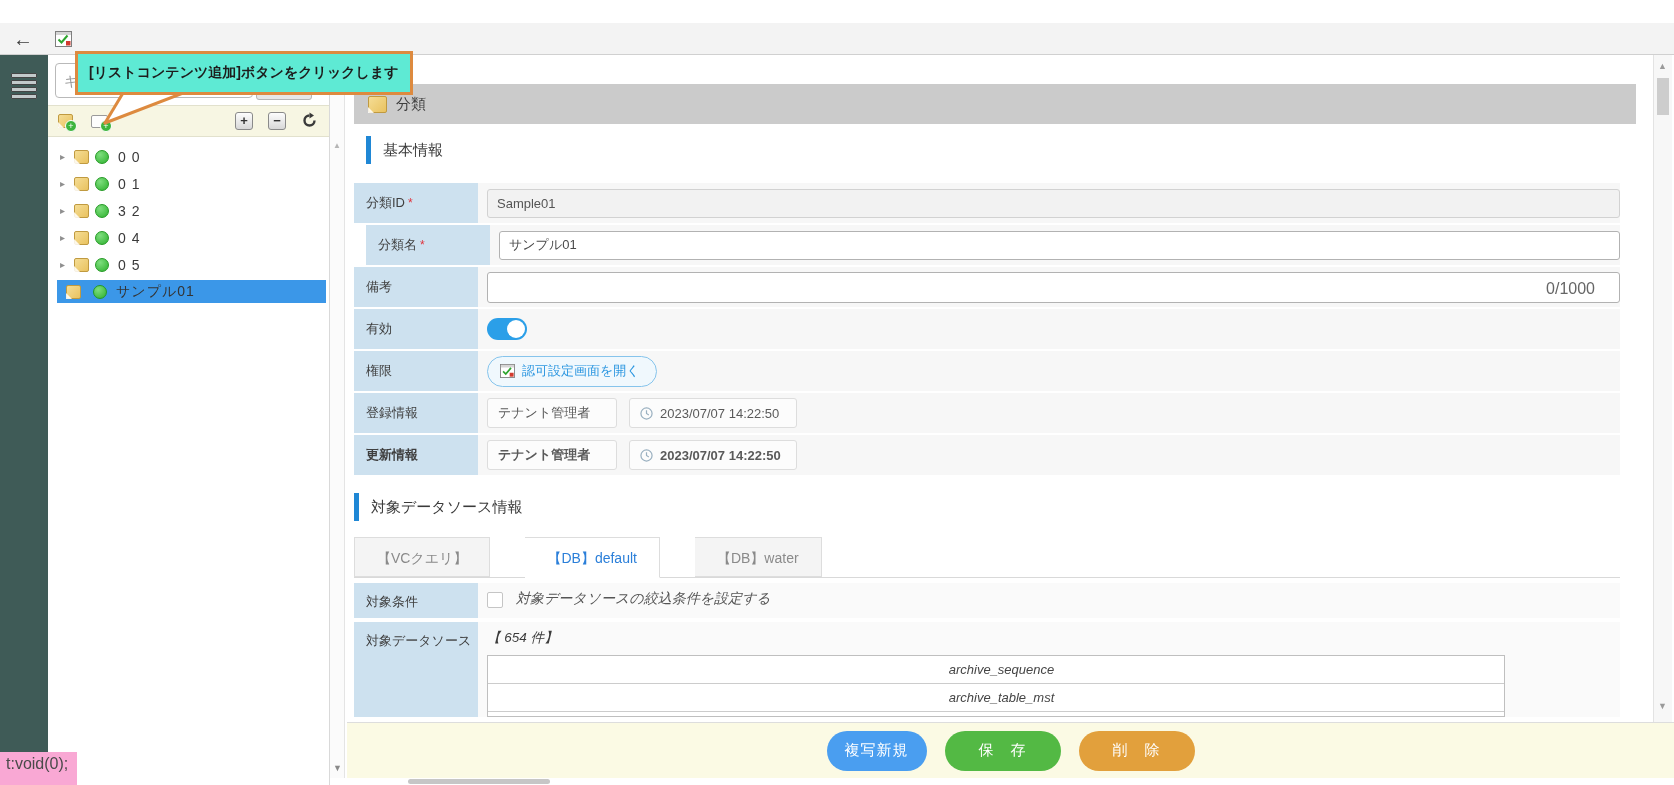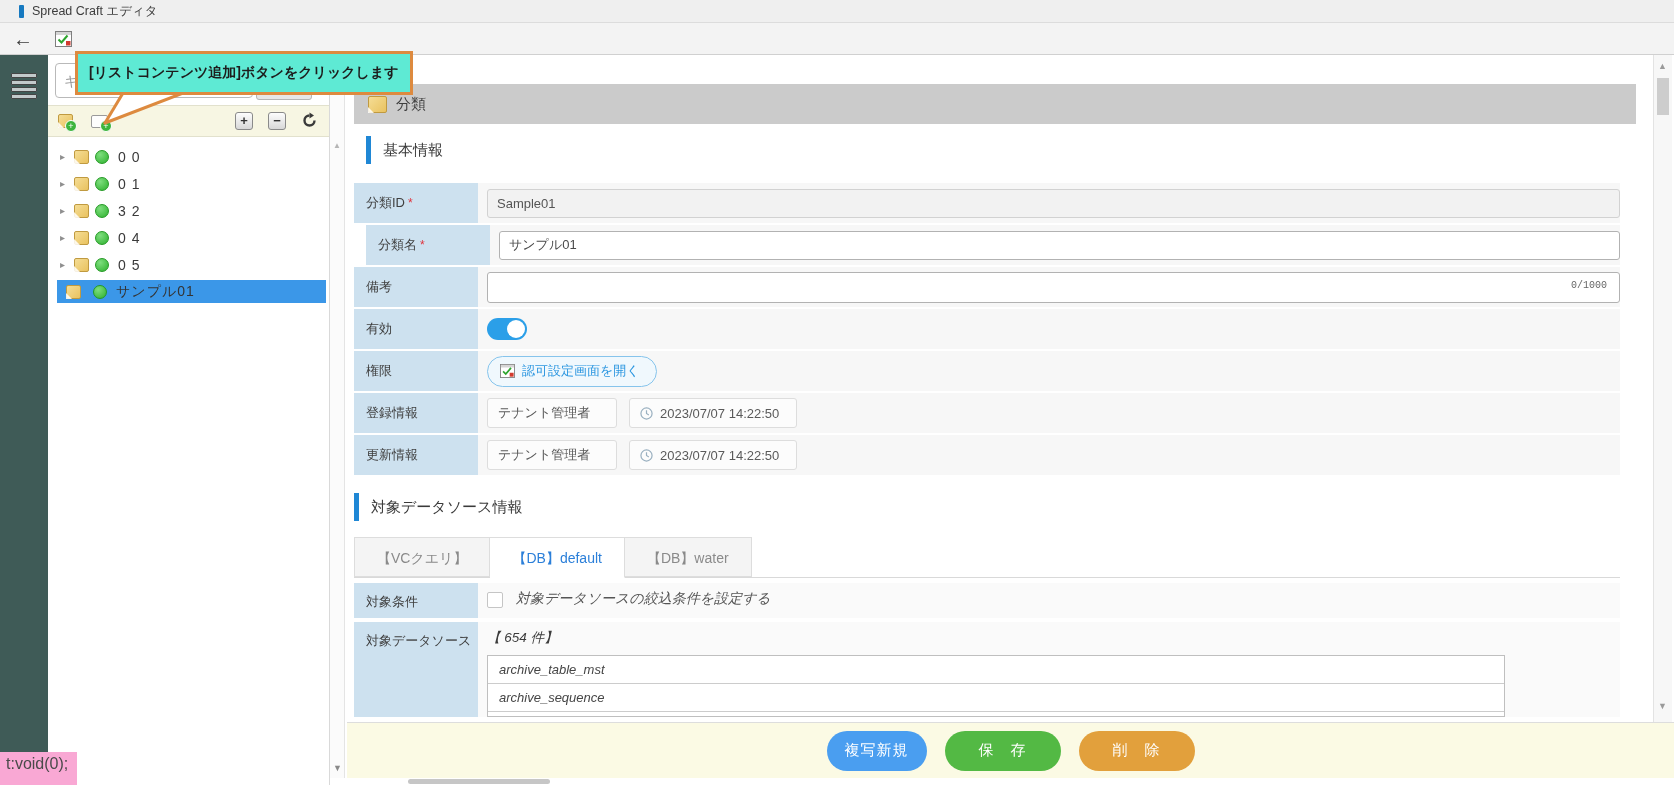--- a/index.html
+++ b/index.html
@@ -87,35 +87,35 @@
   .form-row { position:absolute; left:9px; width:1266px; height:42px; display:flex; }
   .fl { width:124px; background:#cde1ef; margin-bottom:2px; display:flex; align-items:center;
     padding-left:12px; font-size:13px; color:#3f3f3f; flex:none; }
   .req { color:#e0333c; margin-left:3px; font-size:12px; }
   .fv { flex:1; background:#f7f7f7; margin-bottom:2px; display:flex; align-items:center; padding-left:9px; }
   .txt-input { width:100%; height:29px; border:1px solid #c7c7c7; border-radius:3px; font-size:13px;
     color:#4a4a4a; padding:0 9px; font-family:inherit; }
   .txt-input.readonly { background:#f2f2f2; border-color:#d2d2d2; color:#555; }
   .txt-input.editable { background:#fff; border-color:#b2b2b2; }
   .remarks-box { position:relative; width:100%; height:31px; border:1px solid #b2b2b2; border-radius:3px; background:#fff; }
-  .char-counter { position:absolute; right:12px; top:7px; font-size:10px; color:#666;font-family:Liberation Mono, monospace; }
+  .char-counter { position:absolute; right:24px; top:7px; font-size:16px; color:#666; }
 
   .toggle { width:40px; height:22px; border-radius:11px; background:#2b9fe8; position:relative; }
   .toggle-knob { position:absolute; right:2px; top:2px; width:18px; height:18px; border-radius:50%; background:#fff; }
 
   .perm-btn { display:inline-flex; align-items:center; gap:7px; height:31px; padding:0 16px 0 12px;
     border:1px solid #86c4ec; border-radius:16px; background:#f0f8fd; color:#2b96e0; font-size:13px; }
 
   .info-box { height:30px; border:1px solid #ddd; border-radius:3px; background:#fcfcfc;
     display:flex; align-items:center; font-size:13px; color:#5a5a5a; padding:0 10px; }
   .info-user { width:130px; }
   .info-date { width:168px; margin-left:12px; gap:7px; }
 
   .tabs { position:absolute; left:9px; top:482px; width:1266px; height:41px; display:flex;
-    border-bottom:1px solid #d9d9d9; }
+    border-bottom:1px solid #d9d9d9;gap:35px; }
   .tab { height:40px; line-height:40px; padding:0 22px; font-size:14px; color:#8a8a8a;
     background:#f4f4f4; border:1px solid #ddd; border-left:none; }
   .tab:first-child { border-left:1px solid #ddd; }
   .tab.active { background:#fff; color:#2b7fd9; border-bottom:1px solid #fff; height:41px; }
 
   .trow { position:absolute; left:9px; width:1266px; display:flex; }
   .trow .fl { margin-bottom:2px; align-items:flex-start; padding-top:10px; }
   .trow .fv { background:#fafafa; align-items:flex-start; padding-top:7px;font-style:italic; }
   .cond-check { width:16px; height:16px; border:1px solid #c5c5c5; border-radius:2px; background:#fff; margin-top:2px; }
   .cond-label { font-size:14px; color:#555; margin-left:13px; }
@@ -147,24 +147,20 @@
   .callout-text { font-size:14px; font-weight:bold; color:#1d1d1d; }
   .callout-tail { position:absolute; left:95px; top:93px; z-index:49; }
 
   svg { display:block; }
 </style>
 </head>
 <body>
 
 <div class="screen">
 
-  <div class="titlebar">
-    <div class="title-accent"></div>
-    <div class="title-text">Spread Craft エディタ</div>
-  </div>
 
   <div class="toolbar">
     <div class="back-arrow">←</div>
     <span class="sheet-icon">
       <svg width="17" height="16" viewBox="0 0 17 16">
         <rect x="0.5" y="0.5" width="16" height="15" fill="#ffffff" stroke="#7e7e7e"></rect>
         <rect x="1" y="1" width="15" height="3" fill="#d5d5d5"></rect>
         <path d="M3.5 8.5 L6.5 11.5 L12.5 4.5" fill="none" stroke="#2ea52e" stroke-width="2"></path>
         <rect x="11" y="10" width="4.5" height="4.5" fill="#d23b2f"></rect>
       </svg>
@@ -322,21 +318,21 @@
         <div class="info-box info-date">
           <svg width="13" height="13" viewBox="0 0 14 14">
             <circle cx="7" cy="7" r="6" fill="none" stroke="#9ab0c0" stroke-width="1.3"></circle>
             <path d="M7 3.5 L7 7 L9.5 8.5" fill="none" stroke="#9ab0c0" stroke-width="1.3"></path>
           </svg>
           <span>2023/07/07 14:22:50</span>
         </div>
       </div>
     </div>
 
-    <div class="form-row" style="top:380px;">
+    <div class="form-row" style="top:380px;font-weight:bold;">
       <div class="fl">
         <span>更新情報</span>
       </div>
       <div class="fv">
         <div class="info-box info-user">テナント管理者</div>
         <div class="info-box info-date">
           <svg width="13" height="13" viewBox="0 0 14 14">
             <circle cx="7" cy="7" r="6" fill="none" stroke="#9ab0c0" stroke-width="1.3"></circle>
             <path d="M7 3.5 L7 7 L9.5 8.5" fill="none" stroke="#9ab0c0" stroke-width="1.3"></path>
           </svg>
@@ -359,29 +355,29 @@
     <div class="trow" style="top:528px; height:37px;">
       <div class="fl" style="height:35px;">
         <span>対象条件</span>
       </div>
       <div class="fv" style="height:35px;">
         <div class="cond-check"></div>
         <span class="cond-label">対象データソースの絞込条件を設定する</span>
       </div>
     </div>
 
-    <div class="trow" style="top:567px; height:95px;">
+    <div class="trow" style="top:567px; height:95px;text-align:center;">
       <div class="fl" style="height:95px;">
         <span>対象データソース</span>
       </div>
       <div class="fv" style="height:95px; flex-direction:column; align-items:flex-start;">
         <span class="count-label">【 654 件】</span>
         <div class="ds-list">
+          <div class="ds-row">archive_sequence</div>
           <div class="ds-row">archive_table_mst</div>
-          <div class="ds-row">archive_sequence</div>
           <div class="ds-row">b_m_account_attr_h</div>
         </div>
       </div>
     </div>
   </div>
 
   <div class="main-vscroll">
     <span class="up">▲</span>
     <div class="thumb"></div>
     <span class="down">▼</span>

